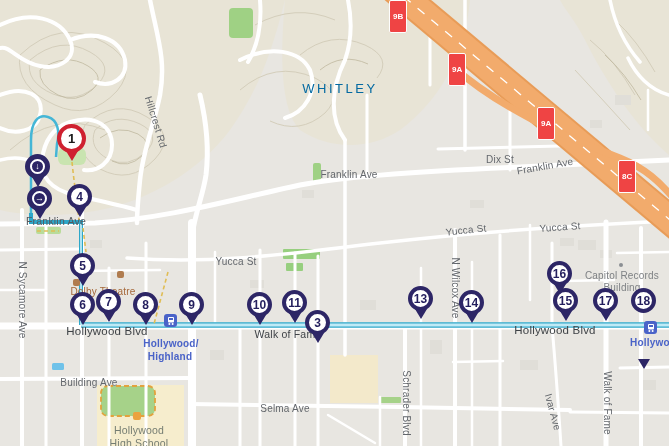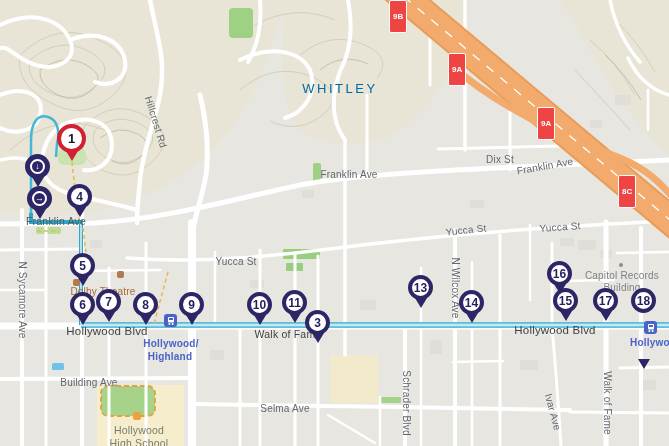--- a/index.html
+++ b/index.html
@@ -238,21 +238,21 @@
       <rect x="3" y="2" width="4" height="2" fill="#4a63c8"></rect>
       <circle cx="3.4" cy="8" r="1" fill="#fff"></circle>
         <circle cx="6.6" cy="8" r="1" fill="#fff"></circle>
     </svg>
   </div>
   <div class="lbl blue" style="left:630px;top:337px;transform:none;">Hollywood/V</div>
 
   <div class="shield" style="left:389px;top:0px;">9B</div>
   <div class="shield" style="left:448px;top:53px;">9A</div>
   <div class="shield" style="left:537px;top:107px;">9A</div>
-  <div class="shield" style="left:618px;top:175px;">8C</div>
+  <div class="shield" style="left:618px;top:160px;">8C</div>
 
   <div class="pin start" style="left:57px;top:124px;">
     <div class="pin-head">
         <span>1</span>
       </div>
     <div class="pin-tail"></div>
   </div>
   <div class="pin icon" style="left:25px;top:154px;">
     <div class="pin-head">
         <span class="ring">↓</span>
@@ -312,21 +312,21 @@
         <span>11</span>
       </div>
     <div class="pin-tail"></div>
   </div>
   <div class="pin" style="left:305px;top:310px;">
     <div class="pin-head">
         <span>3</span>
       </div>
     <div class="pin-tail"></div>
   </div>
-  <div class="pin" style="left:408px;top:275px;">
+  <div class="pin" style="left:408px;top:286px;">
     <div class="pin-head">
         <span>13</span>
       </div>
     <div class="pin-tail"></div>
   </div>
   <div class="pin" style="left:459px;top:290px;">
     <div class="pin-head">
         <span>14</span>
       </div>
     <div class="pin-tail"></div>

